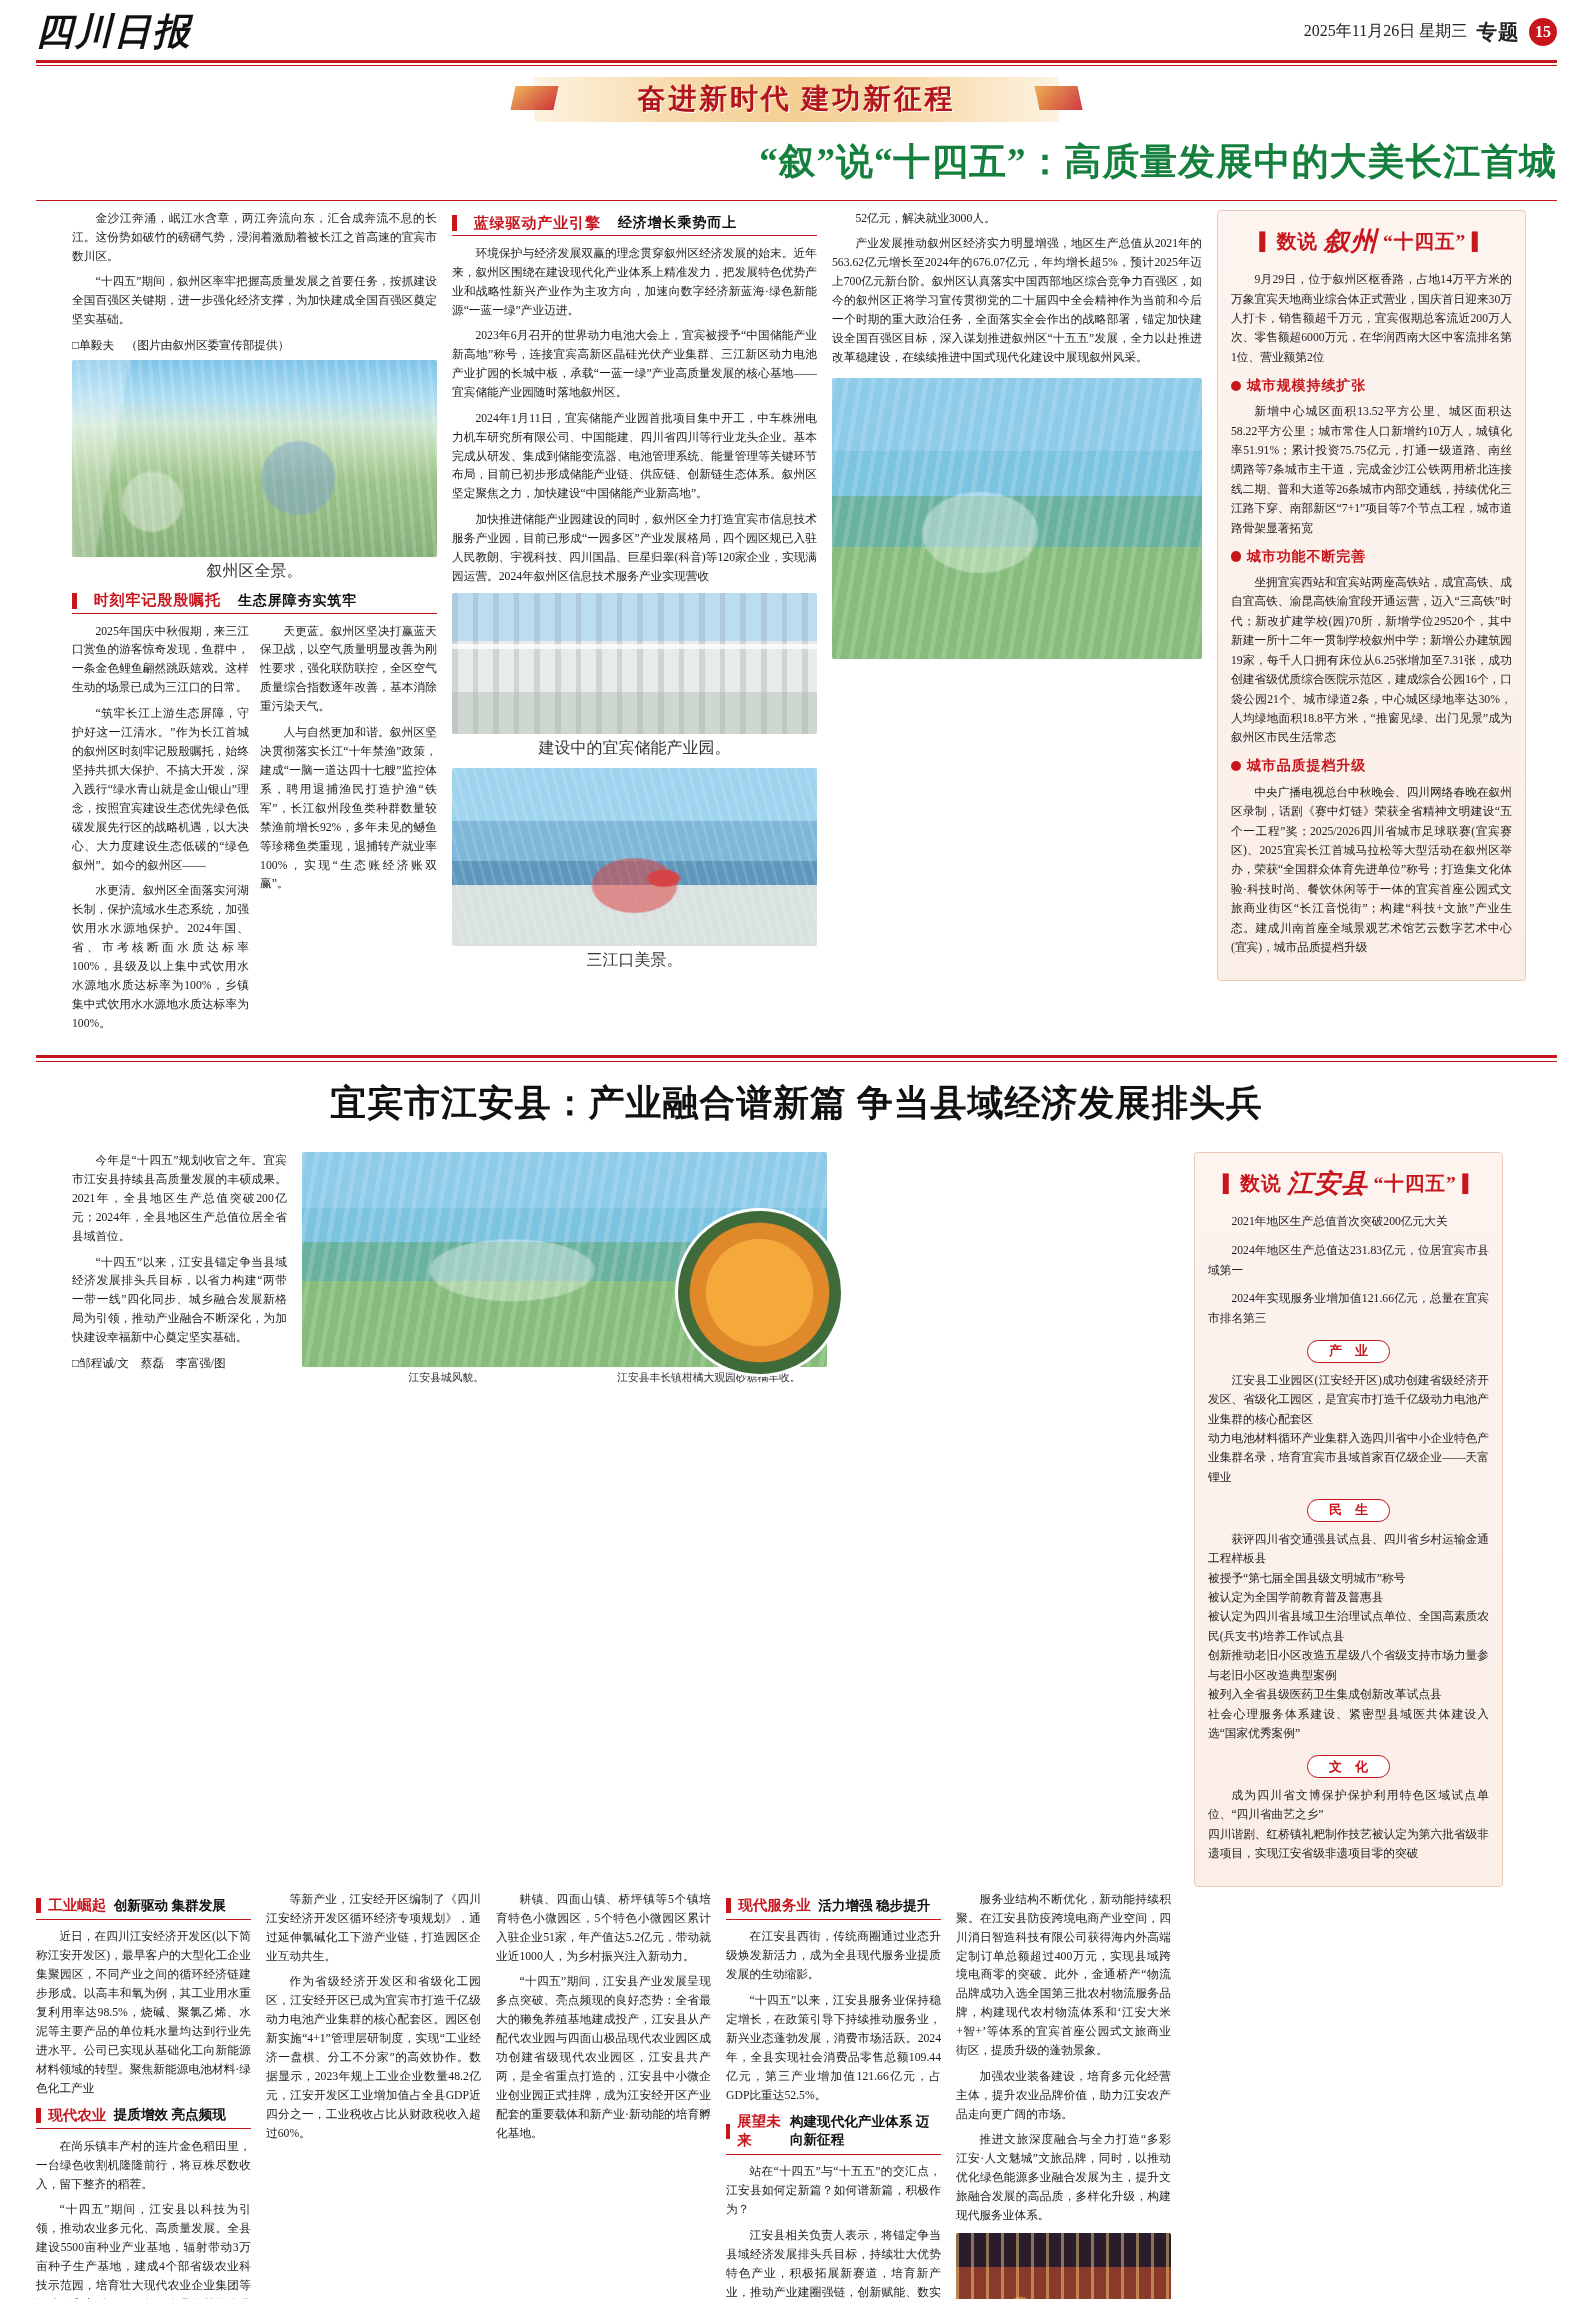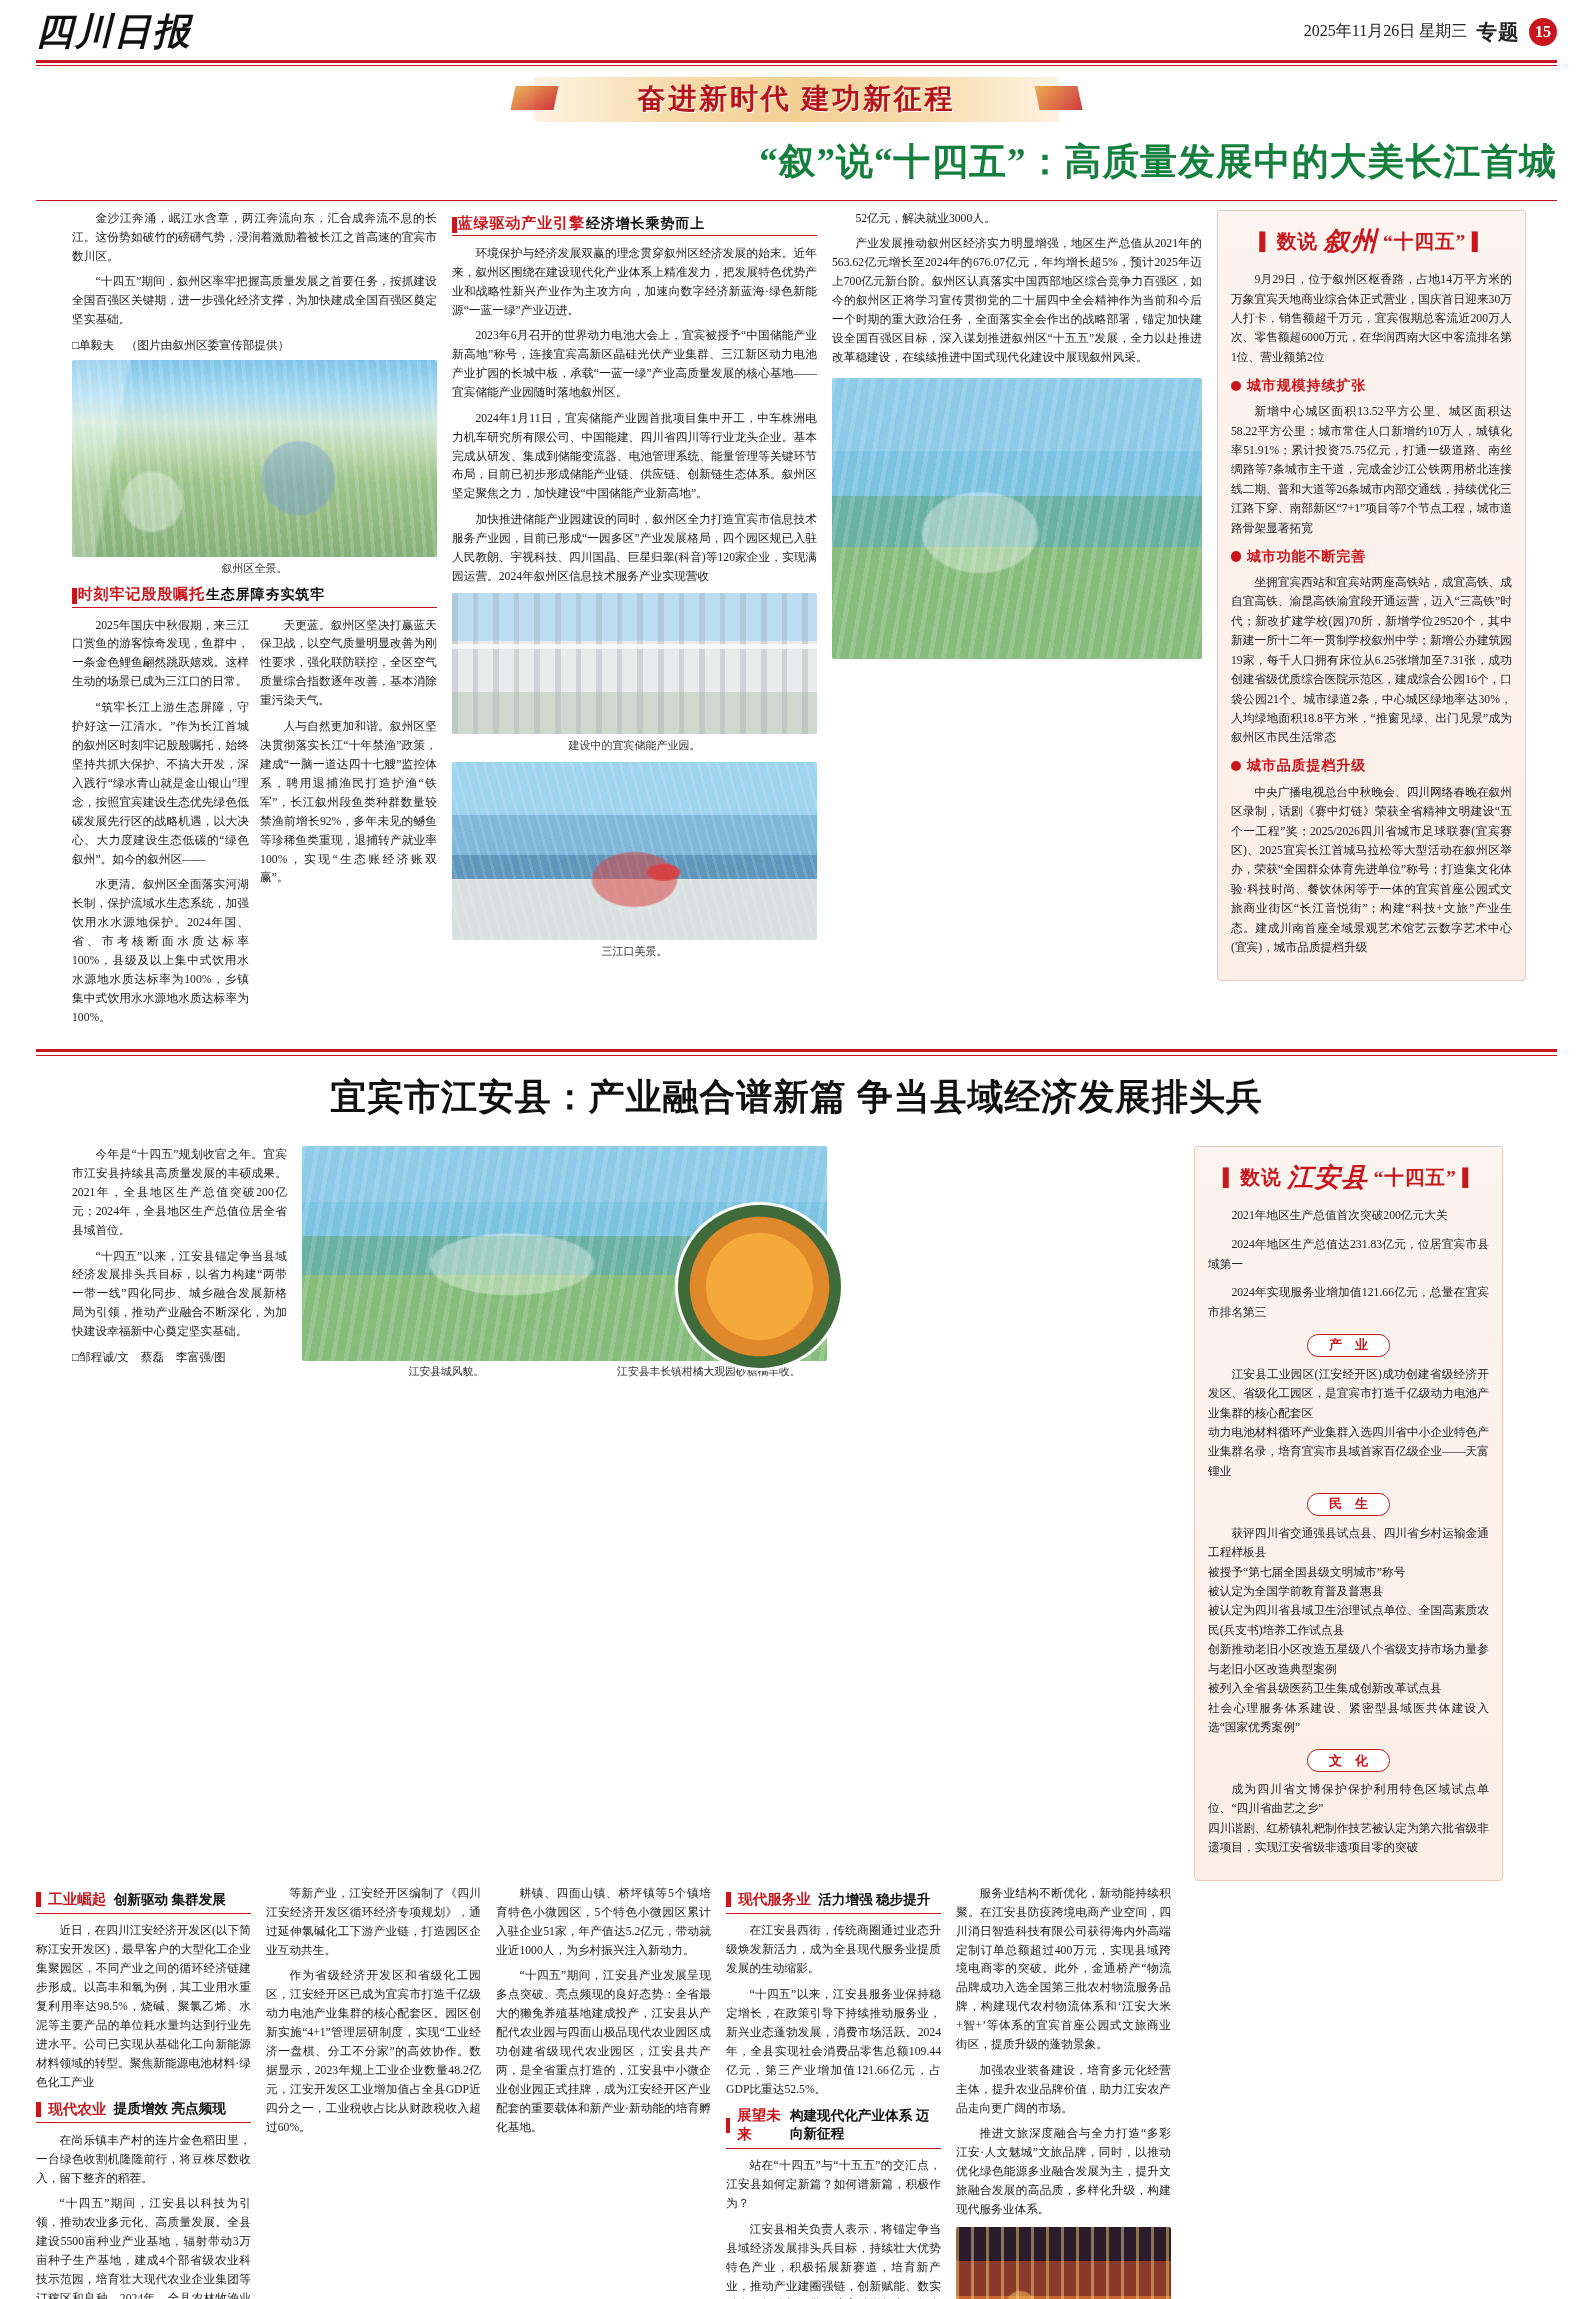--- a/index.html
+++ b/index.html
@@ -60,28 +60,28 @@
   .cols { display:flex; gap:15px; padding-top:9.4px; }
   .col { }
   .col-a { width:365px;margin-left:36px; }
   .col-b { width:365px; }
   .col-c { width:370px; }
   .col-d { width:309px; }
 
   p.t { font-size:11.7px; line-height:1.62; text-align:justify; margin:0 0 6.6px 0; text-indent:2em; }
 
   
-  .sub-head { display:flex; align-items:flex-end; gap:1px; margin:3.7px 0 7.5px; }
+  .sub-head { display:flex; align-items:center; gap:17px; margin:3.7px 0 7.5px; }
   .sub-head .bar { width:4.7px; height:16px; background:#c8161d; }
   .sub-head .t1 { color:#c8161d; font-size:15px; font-weight:bold; letter-spacing:0.9px;}
   .sub-head .t2 { color:#111; font-size:14px; font-weight:bold; letter-spacing:0.9px; border-bottom:none;}
   .sub-head-line { border-bottom:0.9px solid #c8161d; padding-bottom:2.8px; margin-bottom:8.4px;}
 
   .byline { font-size:11.7px; margin:7.5px 0 7.5px; }
-  .caption { font-size:11px; text-align:center; color:#333; margin:3.7px 0 9.4px; }
+  .caption { font-size:16px; text-align:center; color:#333; margin:3.7px 0 9.4px; }
 
   
   .img { width:100%; border-radius:1.9px; overflow:hidden; position:relative; }
   .photo-city {
     background:
       linear-gradient(#7fc4e8 0%, #aadcf2 18%, #cfe7d8 32%, #bcd9ae 46%, #9cc38a 62%, #86b07a 100%);
   }
   .photo-city::after{
     content:""; position:absolute; inset:0;
     background:

